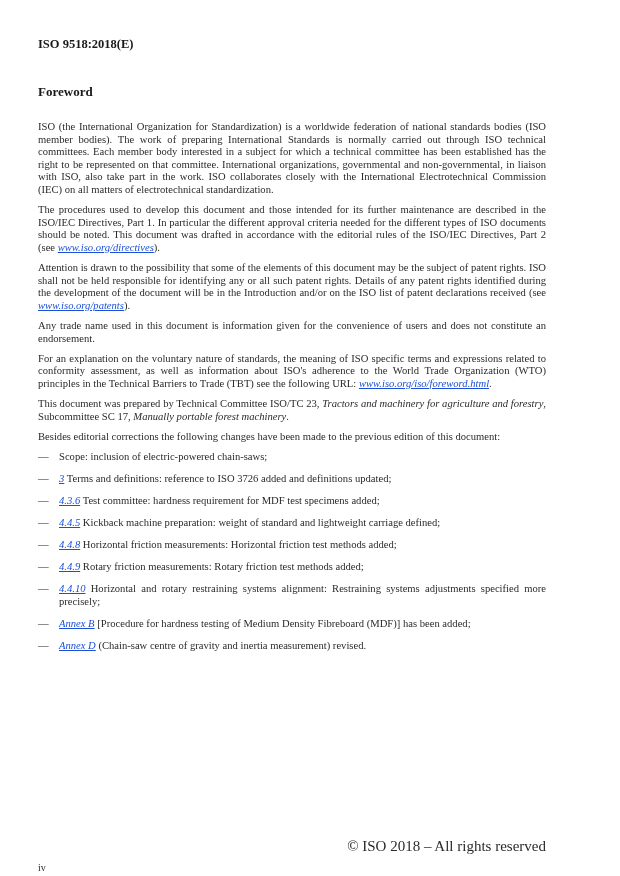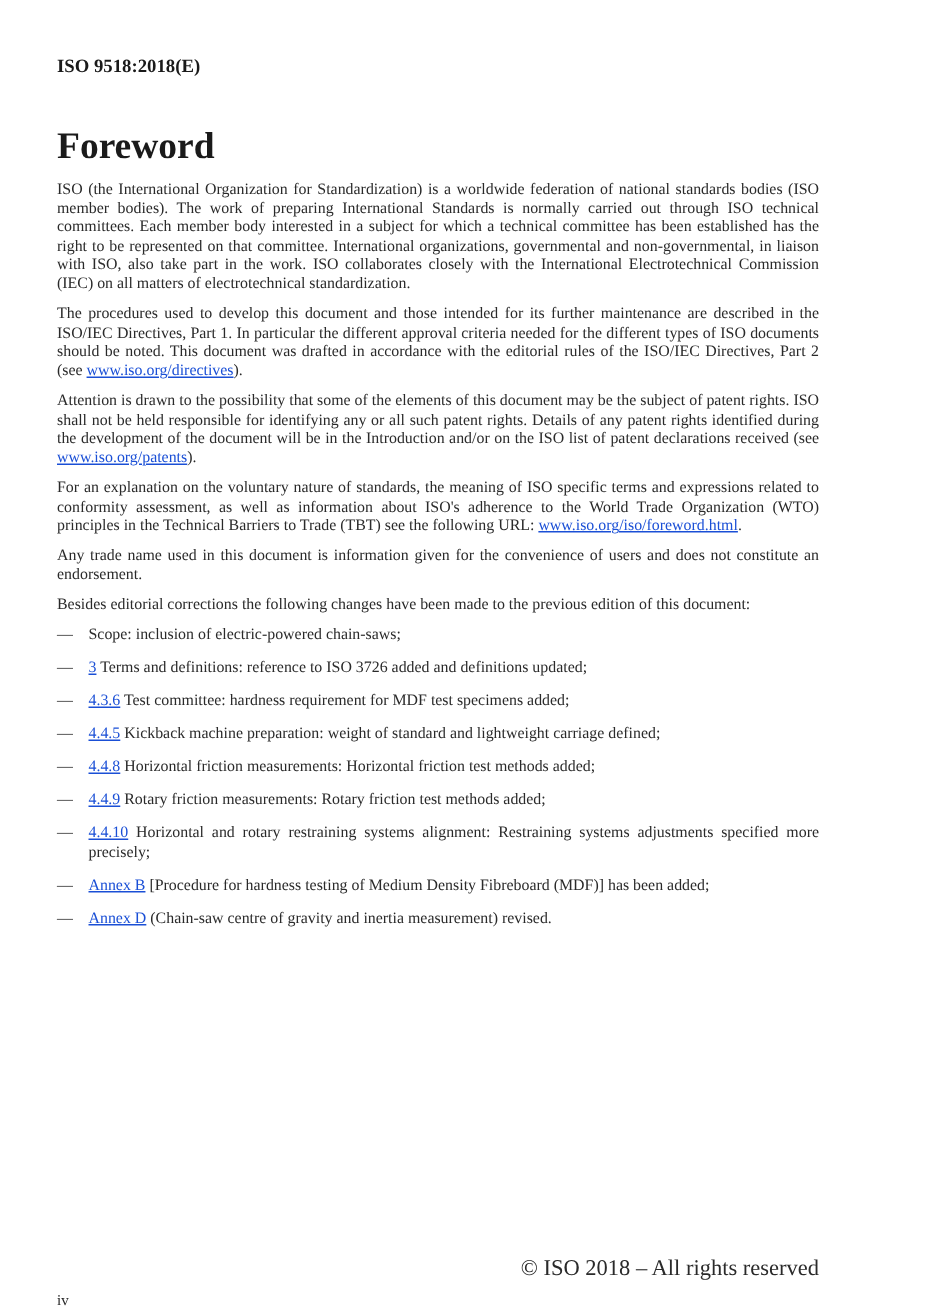--- a/index.html
+++ b/index.html
@@ -8,29 +8,29 @@
     font-family: "DejaVu Serif", "Liberation Serif", serif;
     color: #2a2a2a;
   }
   .page { position: absolute; left: 0; top: 0; width: 620px; height: 876px; }
   .doc-id {
     position: absolute; left: 38px; top: 37px;
     font-family: "Liberation Serif", serif; font-weight: bold; font-size: 12.5px; color: #1a1a1a;
   }
   .heading {
     position: absolute; left: 38px; top: 84px;
-    font-family: "Liberation Serif", serif; font-weight: bold; font-size: 25px; color: #1a1a1a;
+    font-family: "Liberation Serif", serif; font-weight: bold; font-size: 13px; color: #1a1a1a;
   }
   .body {
     position: absolute; left: 38px; top: 121px; width: 508px;
     font-family: "Liberation Serif", serif; font-size: 10.6px; line-height: 12.6px;
     text-align: justify; color: #2a2a2a;
   }
   .body p { margin: 0 0 7.6px 0; }
-  a.link { color: #1a4fd6; text-decoration: underline; }
+  a.link { color: #1a4fd6; text-decoration: underline; font-style: italic; }
   .list { margin: 0; padding: 0; list-style: none; }
   .list li { position: relative; padding-left: 21px; margin-bottom: 9.4px; }
   .list li .dash { position: absolute; left: 0; top: 0; }
   .footer-left {
     position: absolute; left: 38px; top: 862px;
     font-family: "Liberation Serif", serif; font-size: 10px; color: #2a2a2a;
   }
   .footer-right {
     position: absolute; right: 74px; top: 838px;
     font-family: "Liberation Serif", serif; font-size: 15px; color: #2a2a2a;
@@ -40,22 +40,23 @@
 <body>
 
 <div class="page">
   <div class="doc-id">ISO 9518:2018(E)</div>
   <div class="heading">Foreword</div>
 
   <div class="body">
     <p>ISO (the International Organization for Standardization) is a worldwide federation of national standards bodies (ISO member bodies). The work of preparing International Standards is normally carried out through ISO technical committees. Each member body interested in a subject for which a technical committee has been established has the right to be represented on that committee. International organizations, governmental and non-governmental, in liaison with ISO, also take part in the work. ISO collaborates closely with the International Electrotechnical Commission (IEC) on all matters of electrotechnical standardization.</p>
     <p><span>The procedures used to develop this document and those intended for its further maintenance are described in the ISO/IEC Directives, Part 1. In particular the different approval criteria needed for the different types of ISO documents should be noted. This document was drafted in accordance with the editorial rules of the ISO/IEC Directives, Part 2 (see </span><a class="link">www.iso.org/directives</a><span>).</span></p>
     <p><span>Attention is drawn to the possibility that some of the elements of this document may be the subject of patent rights. ISO shall not be held responsible for identifying any or all such patent rights. Details of any patent rights identified during the development of the document will be in the Introduction and/or on the ISO list of patent declarations received (see </span><a class="link">www.iso.org/patents</a><span>).</span></p>
+    <p>Any trade name used in this document is information given for the convenience of users and does not constitute an endorsement.</p>
     <p><span>For an explanation on the voluntary nature of standards, the meaning of ISO specific terms and expressions related to conformity assessment, as well as information about ISO's adherence to the World Trade Organization (WTO) principles in the Technical Barriers to Trade (TBT) see the following URL: </span><a class="link">www.iso.org/iso/foreword.html</a><span>.</span></p>
-    <p>Any trade name used in this document is information given for the convenience of users and does not constitute an endorsement.</p>
+    <p><span>This document was prepared by Technical Committee ISO/TC 23, </span><em>Tractors and machinery for agriculture and forestry</em><span>, Subcommittee SC 17, </span><em>Manually portable forest machinery</em><span>.</span></p>
     <p>Besides editorial corrections the following changes have been made to the previous edition of this document:</p>
 
     <ul class="list">
       <li><span class="dash">—</span><span>Scope: inclusion of electric-powered chain-saws;</span></li>
       <li><span class="dash">—</span><a class="link">3</a><span> Terms and definitions: reference to ISO 3726 added and definitions updated;</span></li>
       <li><span class="dash">—</span><a class="link">4.3.6</a><span> Test committee: hardness requirement for MDF test specimens added;</span></li>
       <li><span class="dash">—</span><a class="link">4.4.5</a><span> Kickback machine preparation: weight of standard and lightweight carriage defined;</span></li>
       <li><span class="dash">—</span><a class="link">4.4.8</a><span> Horizontal friction measurements: Horizontal friction test methods added;</span></li>
       <li><span class="dash">—</span><a class="link">4.4.9</a><span> Rotary friction measurements: Rotary friction test methods added;</span></li>
       <li><span class="dash">—</span><a class="link">4.4.10</a><span> Horizontal and rotary restraining systems alignment: Restraining systems adjustments specified more precisely;</span></li>

